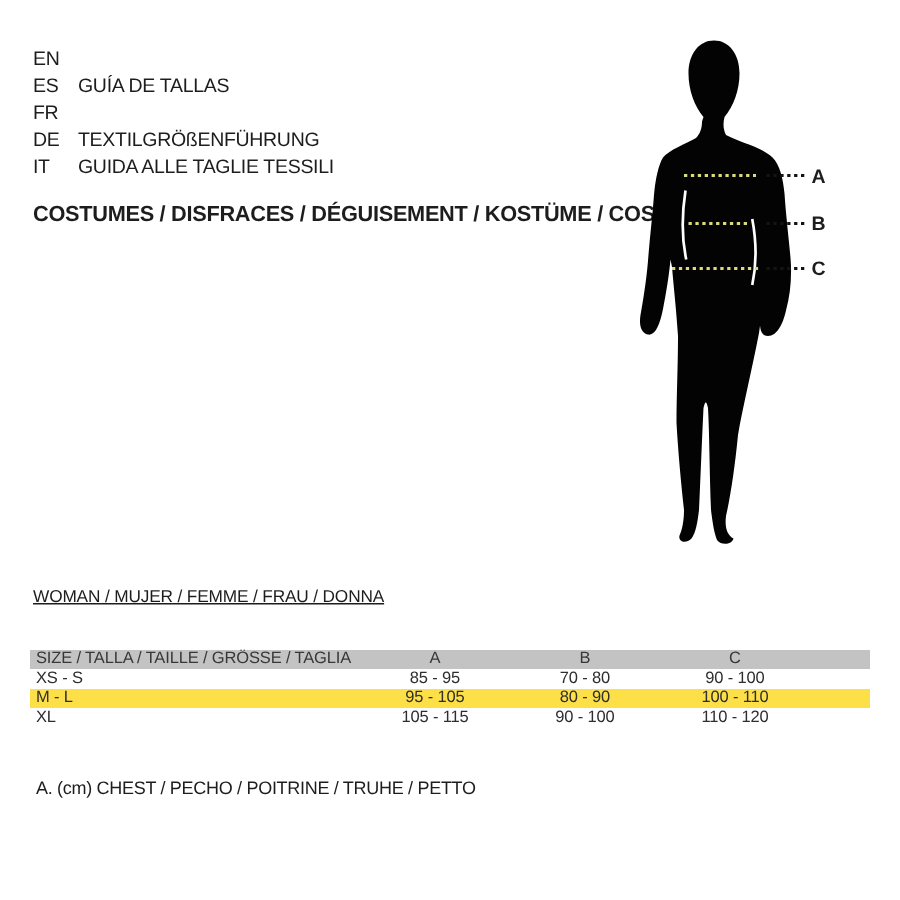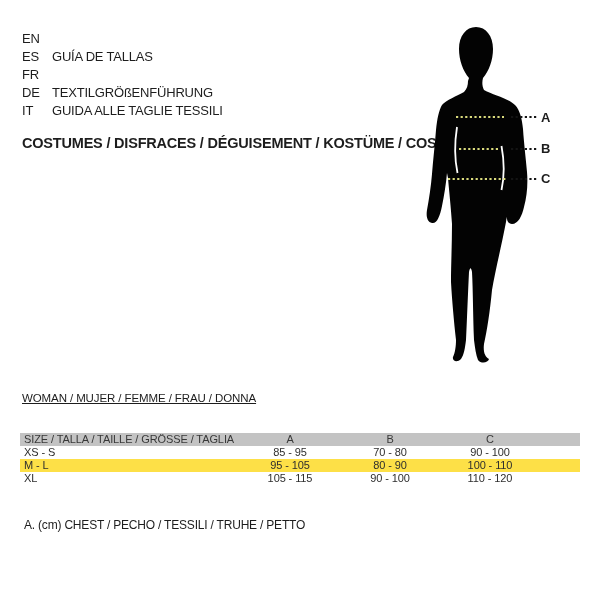--- a/index.html
+++ b/index.html
@@ -141,14 +141,14 @@
       <td class="first">XL</td>
       <td class="val">105 - 115</td>
       <td class="val">90 - 100</td>
       <td class="val">110 - 120</td>
       <td></td>
     </tr>
   </tbody>
 </table>
 
 <div class="legend">
-  <div class="legend-row">A. (cm) CHEST / PECHO / TESSILI / TRUHE / PETTO</div>
+  <div class="legend-row">A. (cm) CHEST / PECHO / POITRINE / TRUHE / PETTO</div>
 </div>
 
 </body></html>

